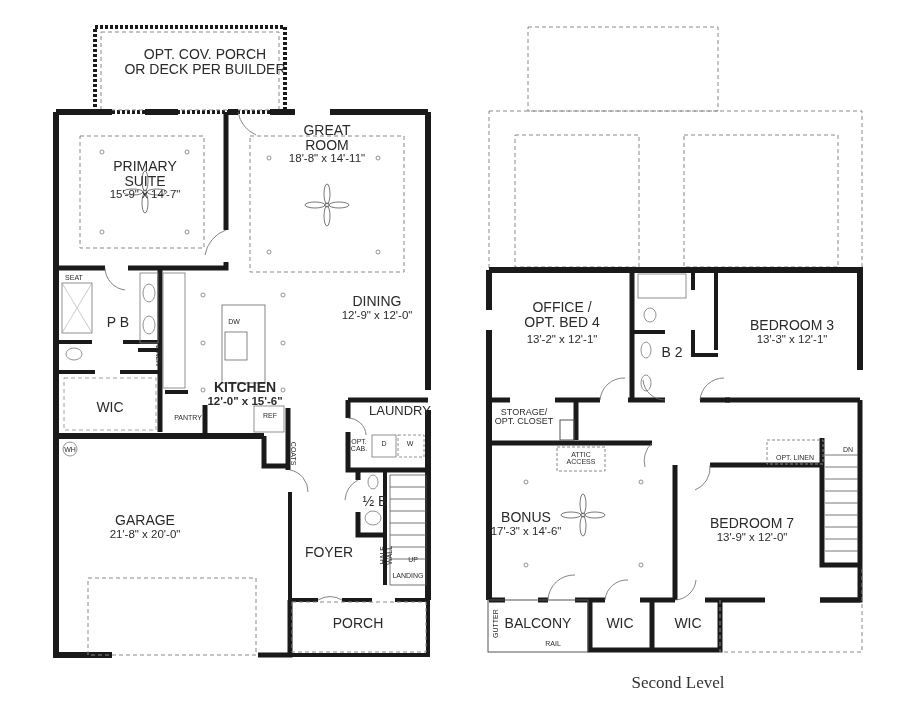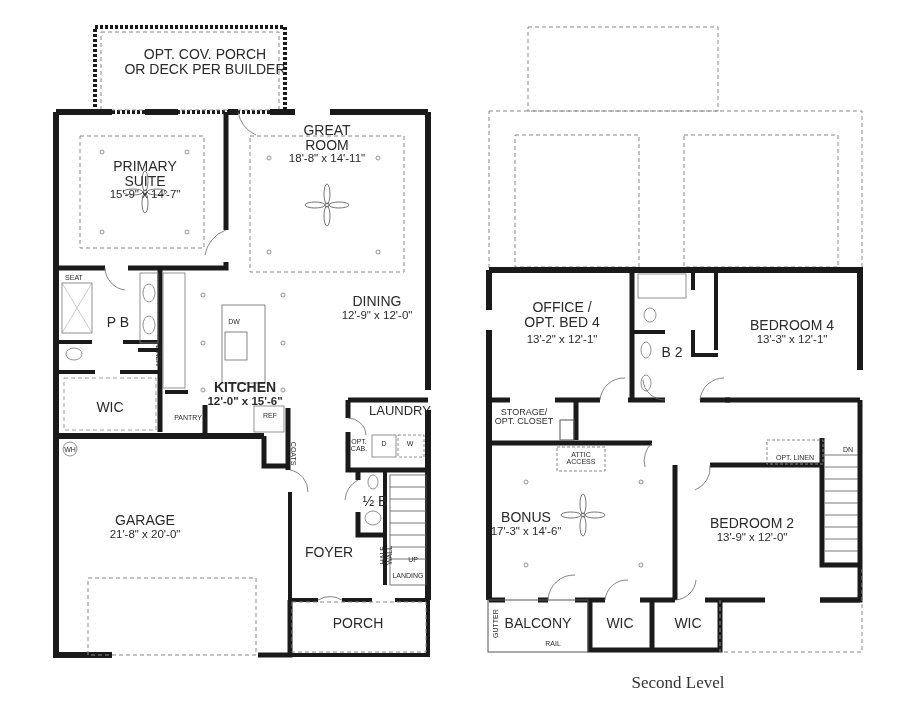--- a/index.html
+++ b/index.html
@@ -249,39 +249,39 @@
 <div class="lbl big" style="left:358px;top:616px;">PORCH</div>
 <div class="cap" style="left:242px;top:701px;">First Level</div>
 
 <div class="lbl big" style="left:562px;top:300px;">
   <div>OFFICE /</div>
   <div>OPT. BED 4</div>
   <div class="dim" style="margin-top:4px;">13'-2" x 12'-1"</div>
 </div>
 <div class="lbl big" style="left:672px;top:345px;">B 2</div>
 <div class="lbl big" style="left:792px;top:318px;">
-  <div>BEDROOM 4</div>
+  <div>BEDROOM 3</div>
   <div class="dim">13'-3" x 12'-1"</div>
 </div>
 <div class="lbl sm" style="left:524px;top:408px;">
   <div>STORAGE/</div>
   <div>OPT. CLOSET</div>
 </div>
 <div class="lbl xs" style="left:581px;top:451px;">
   <div>ATTIC</div>
   <div>ACCESS</div>
 </div>
 <div class="lbl xs" style="left:795px;top:454px;">OPT. LINEN</div>
 <div class="lbl xs" style="left:848px;top:446px;">DN</div>
 <div class="lbl big" style="left:526px;top:510px;">
   <div>BONUS</div>
   <div class="dim">17'-3" x 14'-6"</div>
 </div>
 <div class="lbl big" style="left:752px;top:516px;">
-  <div>BEDROOM 2</div>
+  <div>BEDROOM 7</div>
   <div class="dim">13'-9" x 12'-0"</div>
 </div>
 <div class="lbl big" style="left:538px;top:616px;text-align:right;">BALCONY</div>
 <div class="lbl xs" style="left:553px;top:640px;">RAIL</div>
 <div class="lbl xs" style="left:481px;top:620px;transform:rotate(-90deg);">GUTTER</div>
 <div class="lbl big" style="left:620px;top:616px;">WIC</div>
 <div class="lbl big" style="left:688px;top:616px;">WIC</div>
 <div class="cap" style="left:678px;top:673px;">Second Level</div>
 
 </body></html>

